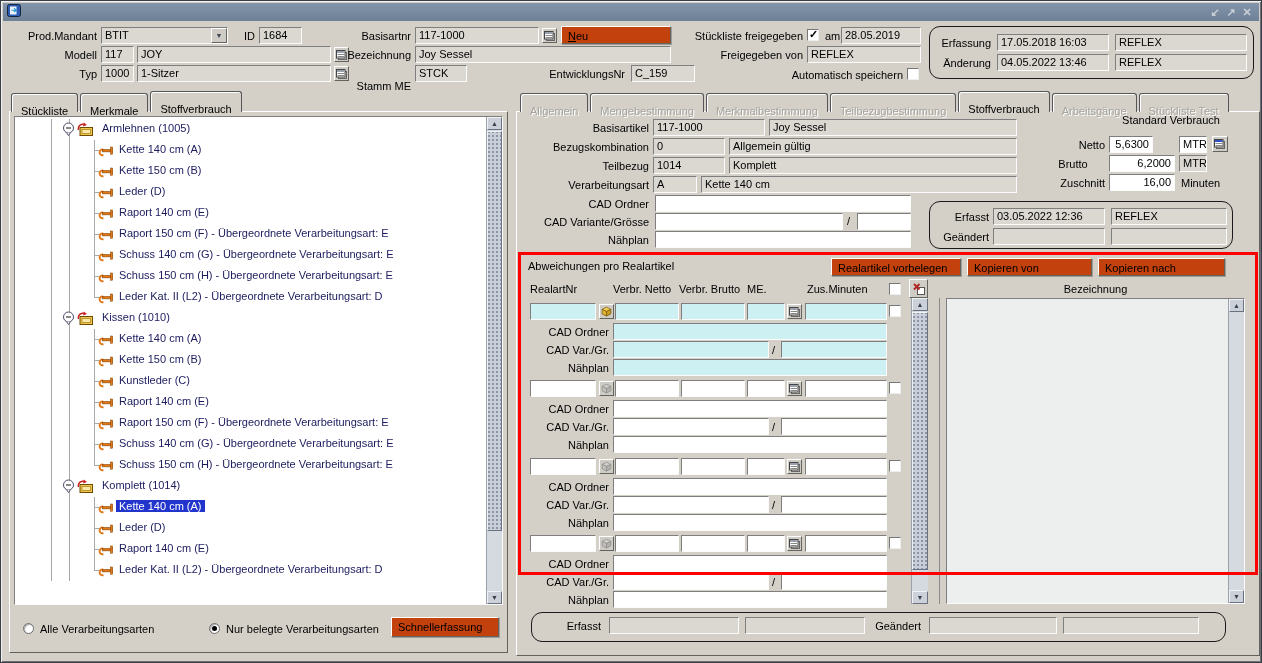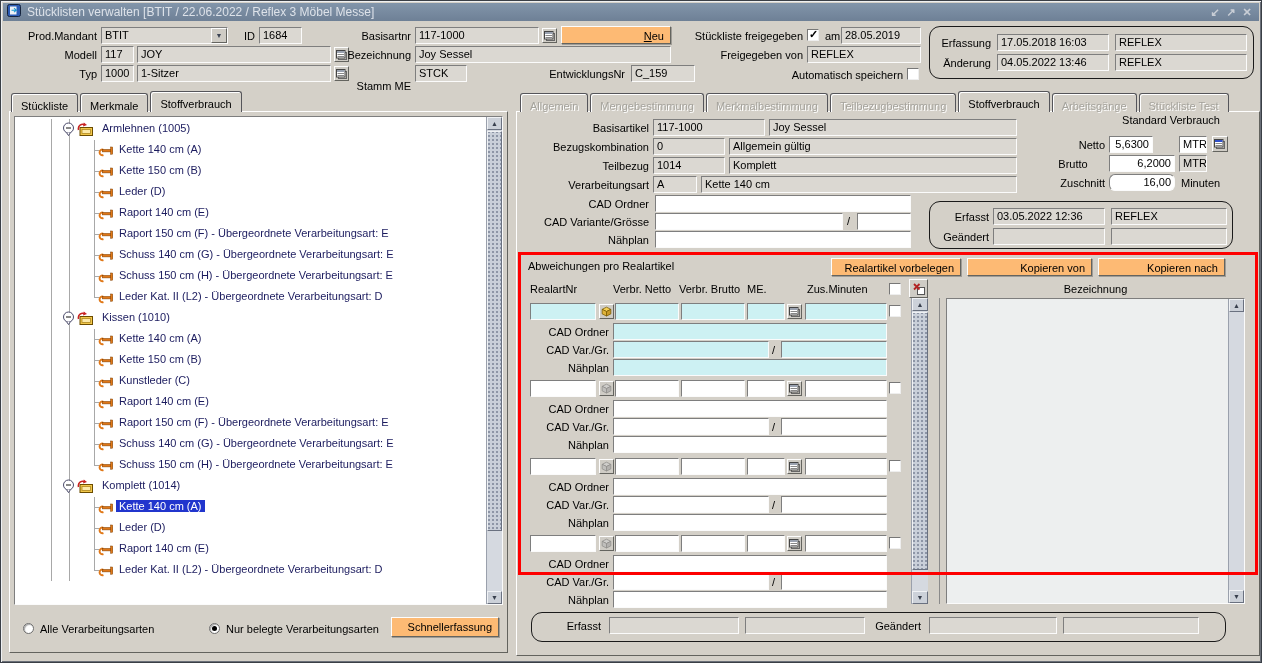--- a/index.html
+++ b/index.html
@@ -11,35 +11,35 @@
   .titletext{color:#dde2e9;font-size:12px;margin-left:6px;white-space:nowrap;}
   .wctl{width:16px;height:14px;color:#c9ced6;font-size:11px;line-height:14px;text-align:center;font-weight:bold;}
   .lab{position:absolute;font-size:11px;line-height:15px;color:#000;white-space:nowrap;}
   .r{text-align:right;}
   .ctr{text-align:center;}
   .fld{position:absolute;height:17px;font-size:11px;line-height:14px;padding:0 3px;border:1px solid;
        border-color:#7e7e7e #fbfbfb #fbfbfb #7e7e7e;background:#dbd8d2;color:#000;white-space:nowrap;overflow:hidden;}
   .fld.w{background:#fff;}
   .fld.cy{background:#cdf1f3;}
   .fld.num{text-align:right;}
-  .btn{position:absolute;font-size:11px;text-align:right;background:#fdba74;color:#000;
+  .btn{position:absolute;font-size:11px;text-align:left;background:#c2410c;color:#000;
        border:1px solid;border-color:#fdfdfd #64645f #64645f #fdfdfd;box-shadow:1px 1px 0 rgba(0,0,0,.25);
        height:18px;line-height:16px;white-space:nowrap;overflow:hidden;}
   .mnem::first-letter{text-decoration:underline;}
   .ibtn{position:absolute;width:15px;height:15px;background:#cfccc5;border:1px solid;
         border-color:#fdfdfd #64645f #64645f #fdfdfd;display:flex;align-items:center;justify-content:center;padding:0;}
   .ibtn.gray svg{filter:grayscale(1) opacity(.55);}
   .cb{position:absolute;width:12px;height:12px;background:#fff;border:1px solid;border-color:#777 #eee #eee #777;}
   .cb.checked::after{content:"✓";position:absolute;left:1px;top:-2px;font-size:11px;font-weight:bold;color:#000;}
   .rad{position:absolute;width:11px;height:11px;border-radius:50%;background:#fff;border:1px solid #6e6e6e;
        box-shadow:inset 1px 1px 1px #aaa;}
   .rad.checked::after{content:"";position:absolute;left:2px;top:2px;width:5px;height:5px;border-radius:50%;background:#000;}
   .tabs{position:absolute;display:flex;align-items:flex-end;gap:2px;z-index:3;}
   .tab{height:19px;border:1px solid #55555a;border-bottom:none;border-radius:3px 3px 0 0;background:#d4d0c8;
-       box-shadow:inset 1px 1px 0 #fff;padding:3px 9px;line-height:18px;font-size:11px;color:#000;white-space:nowrap;}
+       box-shadow:inset 1px 1px 0 #fff;padding:8px 9px;line-height:18px;font-size:11px;color:#000;white-space:nowrap;}
   .tab.active{height:21px;z-index:4;}
   .tab.disabled{color:#a5a39c;text-shadow:1px 1px 0 #fff;}
   .frame3d{position:absolute;border:1px solid;border-color:#fff #63635e #63635e #fff;}
   .sunken{position:absolute;border:1px solid;border-color:#7e7e7e #fbfbfb #fbfbfb #7e7e7e;}
   .roundbox{position:absolute;border:1px solid #1a1a1a;border-radius:11px;}
   .redline{position:absolute;left:0;top:0;right:0;bottom:0;border:3px solid #fe0000;z-index:40;pointer-events:none;}
   
   .sb{position:absolute;background:#d5d9e0;border-left:1px solid #9aa0ac;}
   .sbtn{position:absolute;left:0;right:0;height:13px;background:#ccd1d9;border:1px solid;
         border-color:#f0f2f5 #6a7180 #6a7180 #f0f2f5;color:#39404e;font-size:7px;line-height:11px;text-align:center;}
@@ -65,21 +65,20 @@
 <body>
 
 <div id="win">
 
   <div class="titlebar">
     <span id="app-icon"><svg width="14" height="13" viewBox="0 0 14 13">
           <rect x="0.5" y="0.5" width="13" height="12" rx="2" fill="#2b5bb4" stroke="#15233c"></rect>
           <rect x="3" y="2.5" width="6.5" height="8" fill="#eef2f8"></rect>
           <path d="M4.5 6.2 h4.5 M7 4.2 l2.3 2 L7 8.2" stroke="#1a9ad0" stroke-width="1.1" fill="none"></path>
         </svg></span>
-    <span class="titletext">Stücklisten verwalten   [BTIT / 22.06.2022 / Reflex 3 Möbel Messe]</span>
     <span style="flex:1"></span>
     <span class="wctl">↙</span>
     <span class="wctl">↗</span>
     <span class="wctl">✕</span>
   </div>
 
   <div class="lab r" style="left:6px;top:28px;width:90px;">Prod.Mandant</div>
   <div class="fld" style="left:100px;top:26px;width:127px;">
     <span>BTIT</span>
     <span class="ibtn" style="right:0;top:0;width:16px;height:15px;font-size:7px;color:#3c4454;">▼</span>
@@ -487,21 +486,21 @@
         <rect x="0.5" y="1.5" width="8.5" height="7.5" fill="#fff" stroke="#444"></rect>
         <rect x="1" y="2" width="7.5" height="2" fill="#3050c8"></rect>
         <line x1="1.5" y1="5.5" x2="8" y2="5.5" stroke="#888"></line>
         <line x1="1.5" y1="7.5" x2="8" y2="7.5" stroke="#888"></line>
       </svg>
     </span>
   <div class="lab r" style="left:1040px;top:156px;width:64px;text-align:center;">Brutto</div>
   <div class="fld w num" style="left:1108px;top:154px;width:66px;">6,2000</div>
   <div class="fld" style="left:1178px;top:154px;width:28px;">MTR</div>
   <div class="lab r" style="left:1040px;top:175px;width:64px;">Zuschnitt</div>
-  <div class="fld w num" style="left:1108px;top:173px;width:66px;border-radius:6px;">16,00</div>
+  <div class="fld w num" style="left:1108px;top:173px;width:66px;">16,00</div>
   <div class="lab" style="left:1180px;top:175px;">Minuten</div>
 
   <div class="roundbox" style="left:928px;top:200px;width:304px;height:48px;"></div>
   <div class="lab r" style="left:930px;top:209px;width:58px;">Erfasst</div>
   <div class="fld" style="left:992px;top:207px;width:112px;">03.05.2022 12:36</div>
   <div class="fld" style="left:1110px;top:207px;width:116px;">REFLEX</div>
   <div class="lab r" style="left:930px;top:229px;width:58px;">Geändert</div>
   <div class="fld" style="left:992px;top:227px;width:112px;"></div>
   <div class="fld" style="left:1110px;top:227px;width:116px;"></div>
 

